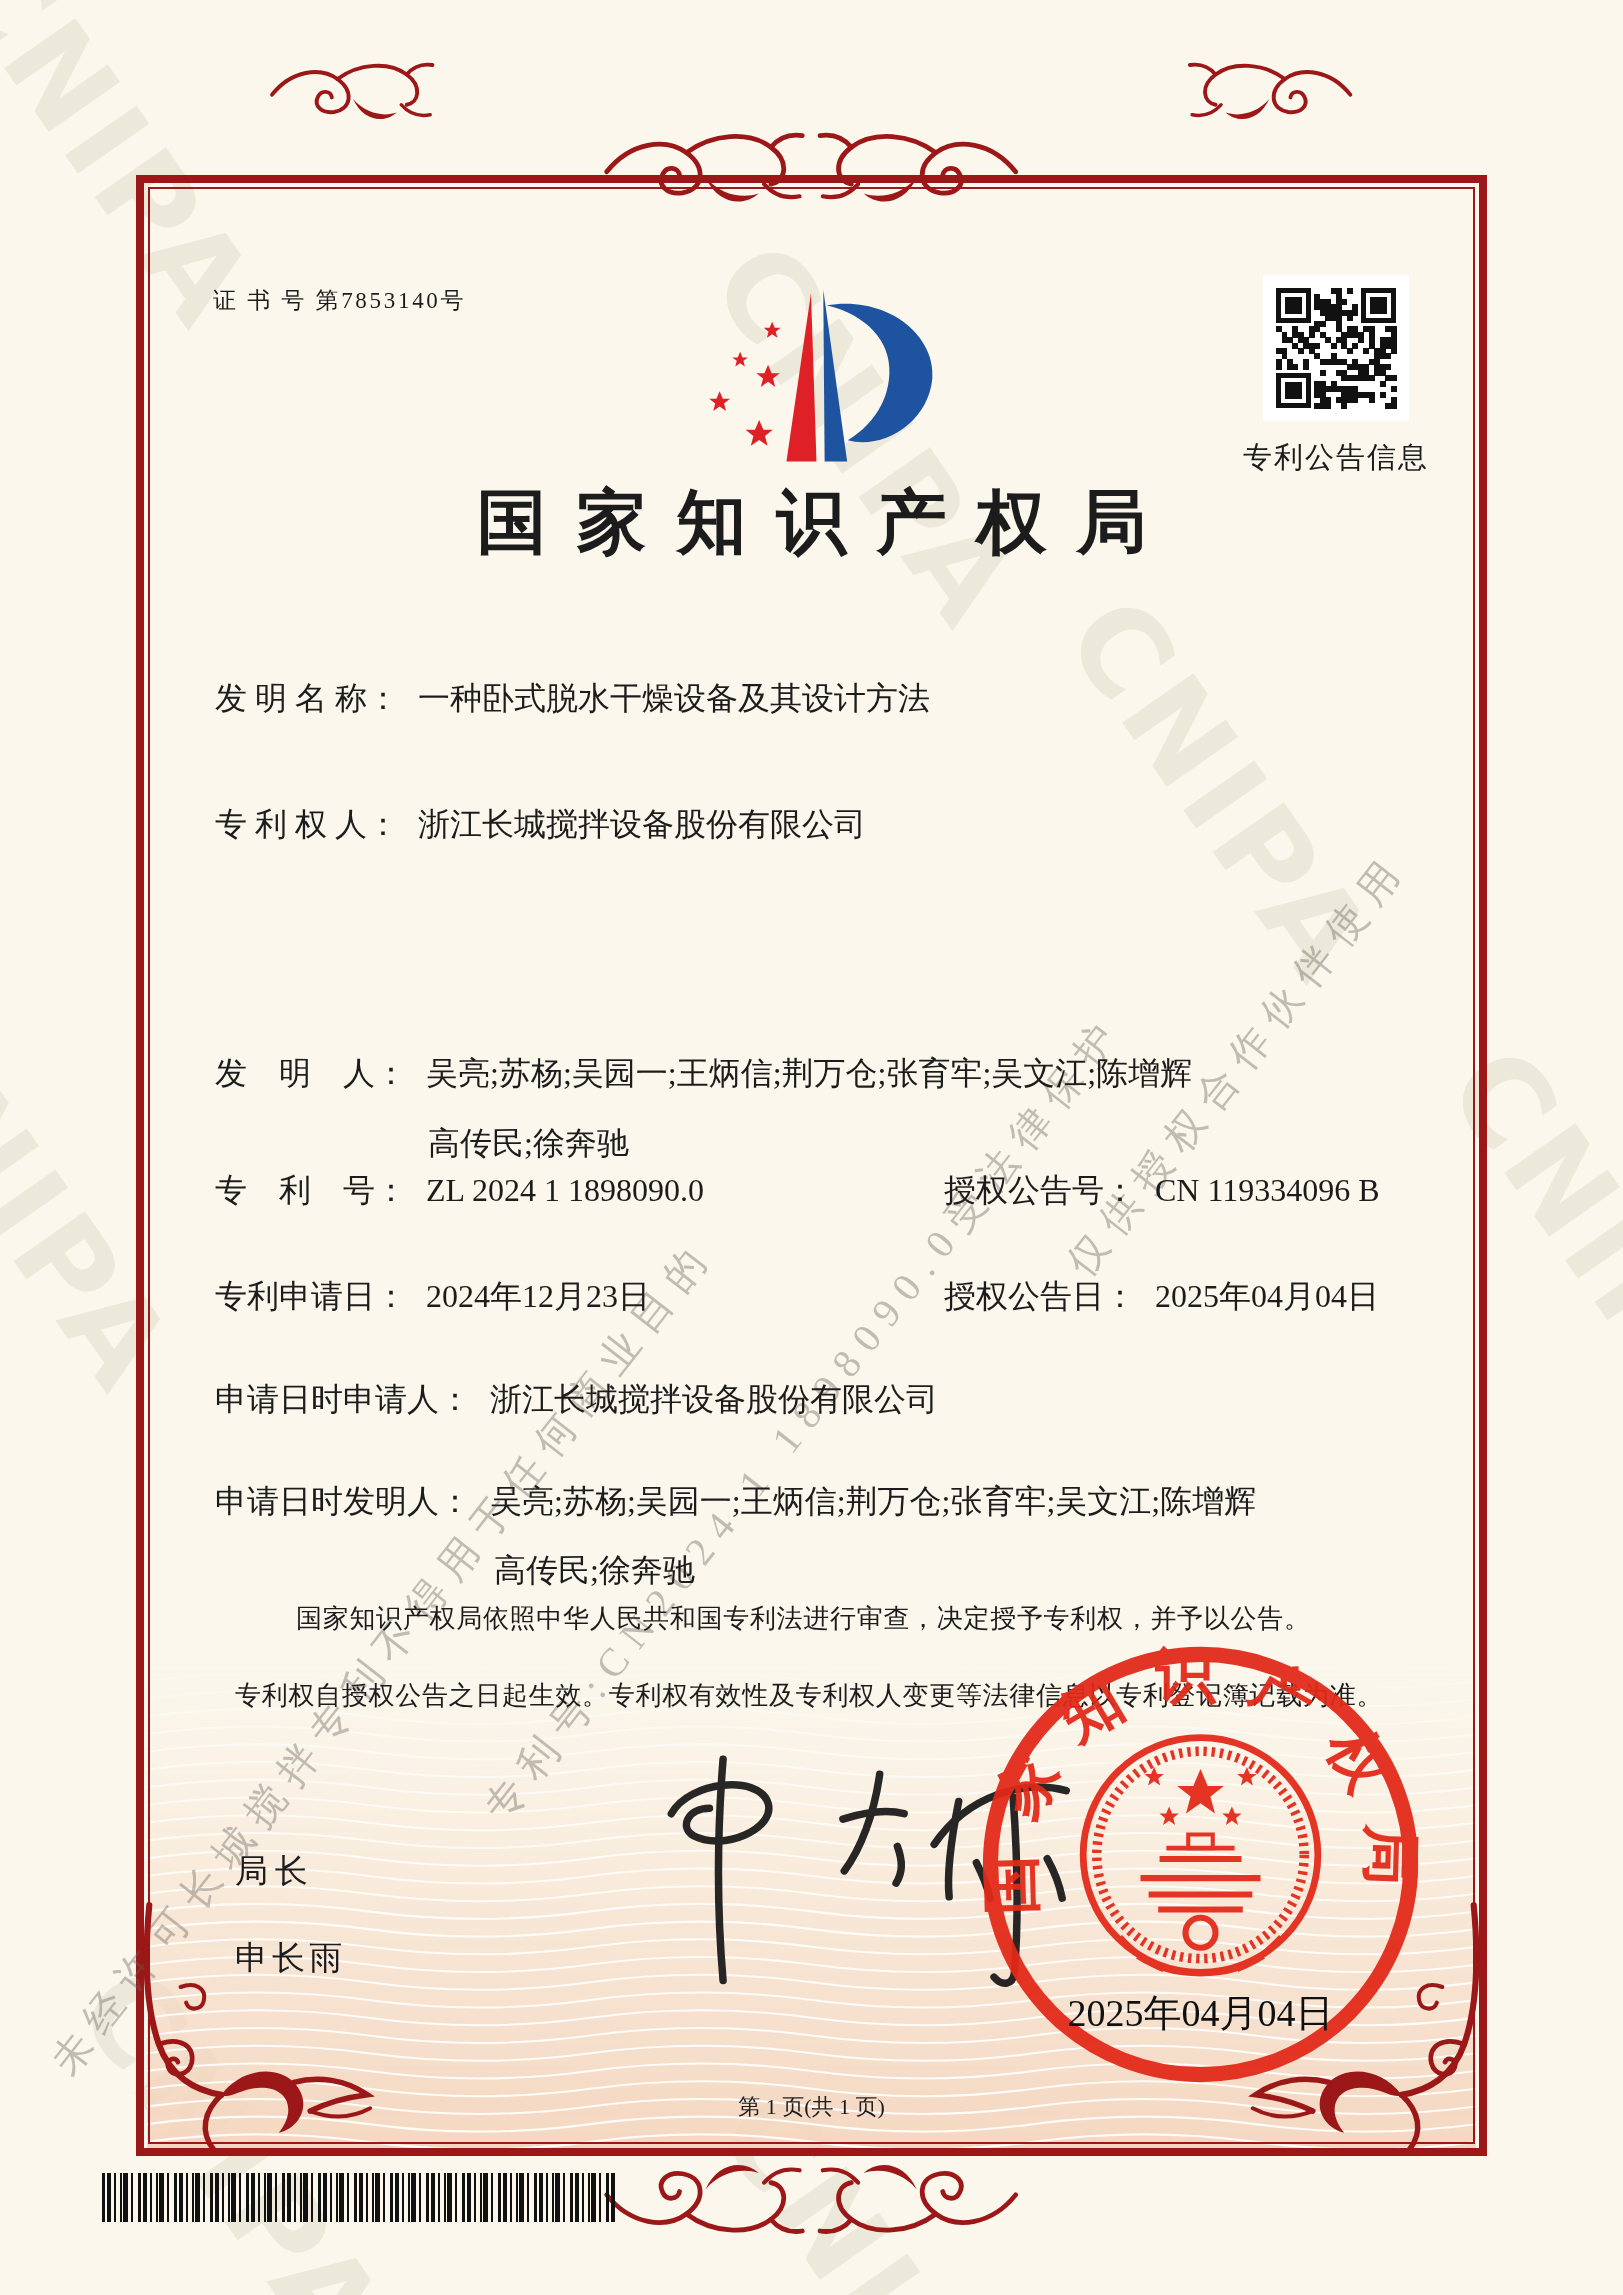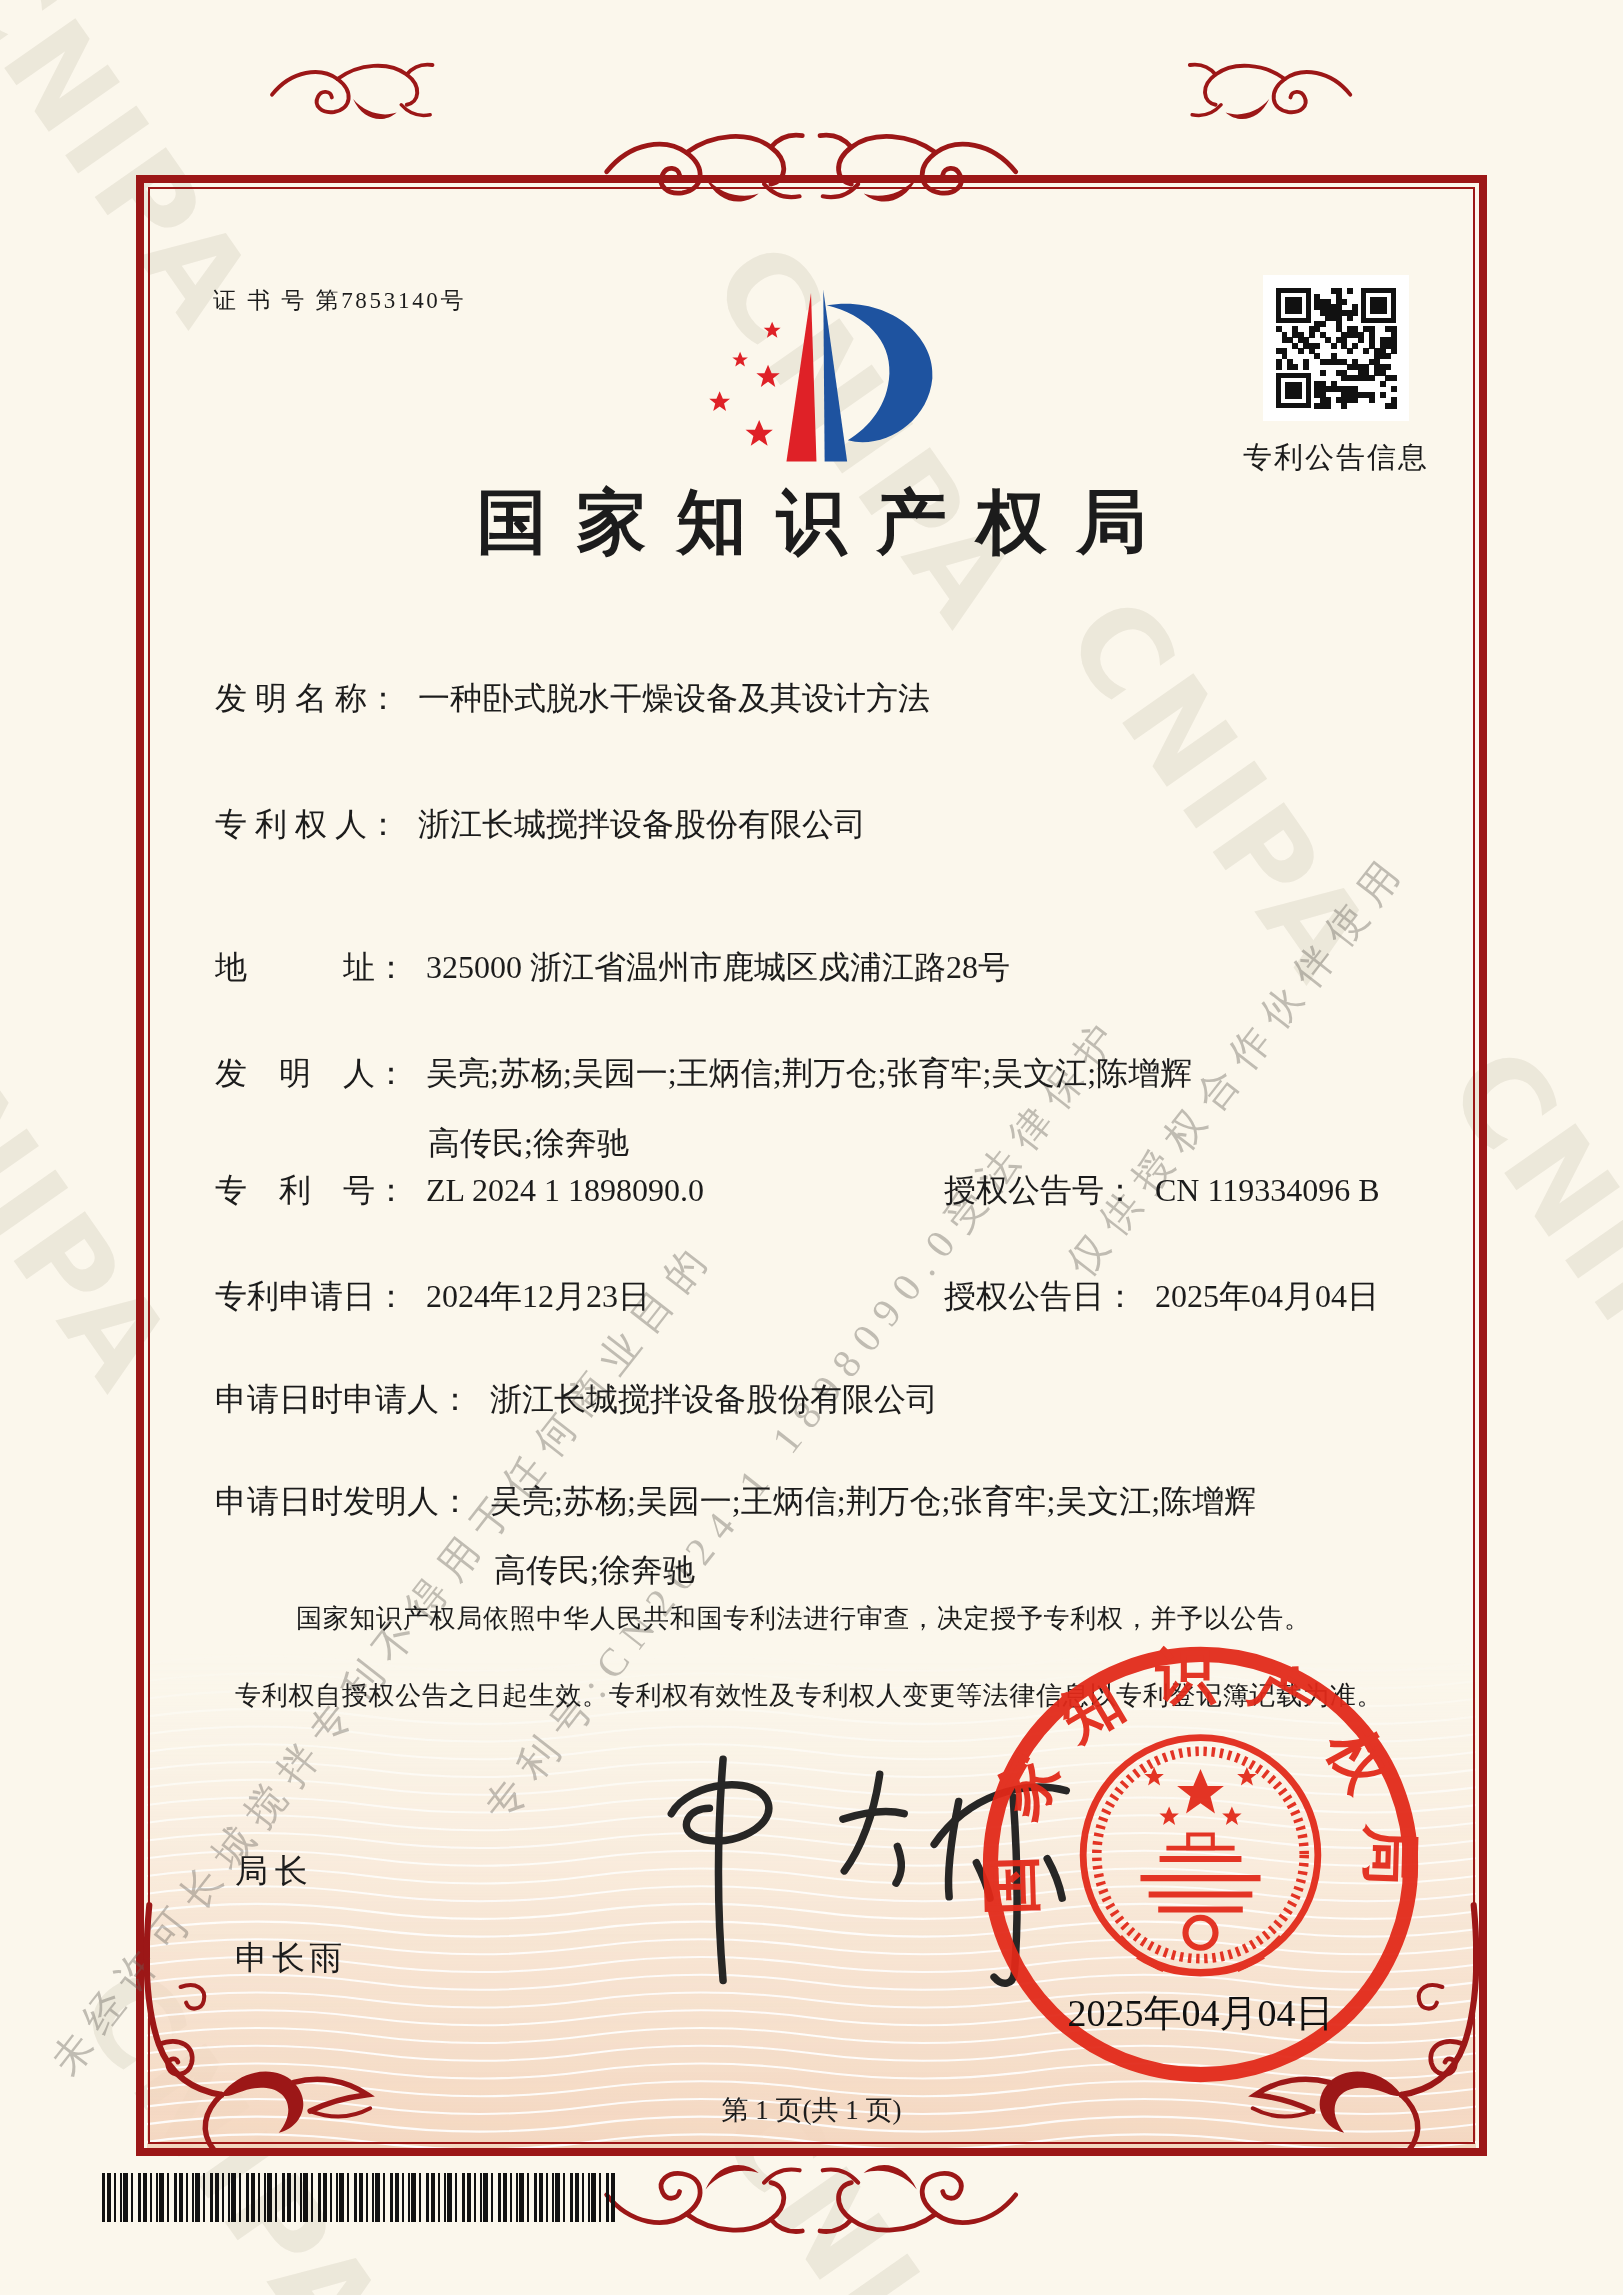--- a/index.html
+++ b/index.html
@@ -56,21 +56,21 @@
   .statement .l1{text-indent:61px;}
   
   .signer{position:absolute;z-index:4;left:235px;top:1849px;font-size:33px;letter-spacing:6.8px;}
   .signer .nm{margin-top:42px;letter-spacing:4.1px;}
   .sig{position:absolute;z-index:5;left:614px;top:1732px;}
   
   .seal{position:absolute;z-index:5;left:974px;top:1638px;opacity:.94;}
   .seal-date{position:absolute;z-index:6;left:992px;top:1988px;width:417px;text-align:center;
     font-size:38px;color:#101010;}
   
-  .pageinfo{position:absolute;z-index:4;left:136px;top:2092px;width:1351px;text-align:center;font-size:27px;}
+  .pageinfo{position:absolute;z-index:4;left:136px;top:2092px;width:1351px;text-align:center;font-size:22px;}
   .barcode{position:absolute;z-index:4;left:102px;top:2173px;width:513px;height:49px;
     background:repeating-linear-gradient(90deg,
       #111 0 2.7px,transparent 2.7px 4.8px,#111 4.8px 8.9px,transparent 8.9px 11.6px,
       #111 11.6px 13.6px,transparent 13.6px 17.7px,#111 17.7px 20px,transparent 20px 21px,
       #111 21px 26px,transparent 26px 29px,#111 29px 31px,transparent 31px 36px);}
 </style>
 </head>
 <body>
 
 <div class="page">
@@ -353,24 +353,20 @@
   <div class="title">国家知识产权局</div>
 
   <div class="row" style="top:682px">
     <span class="lbl">发 明 名 称：</span>
     <span class="val">一种卧式脱水干燥设备及其设计方法</span>
   </div>
   <div class="row" style="top:808px">
     <span class="lbl">专 利 权 人：</span>
     <span class="val">浙江长城搅拌设备股份有限公司</span>
   </div>
-  <div class="row" style="top:951px">
-    <span class="lbl">地　　　址：</span>
-    <span class="val">325000 浙江省温州市鹿城区戍浦江路28号</span>
-  </div>
   <div class="row" style="top:1057px">
     <span class="lbl">发　明　人：</span>
     <span class="val">吴亮;苏杨;吴园一;王炳信;荆万仓;张育牢;吴文江;陈增辉</span>
   </div>
   <div class="cont" style="left:428px;top:1122px">高传民;徐奔驰</div>
 
   <div class="row" style="top:1174px">
     <span class="lbl">专　利　号：</span>
     <span class="val">ZL 2024 1 1898090.0</span>
   </div>

